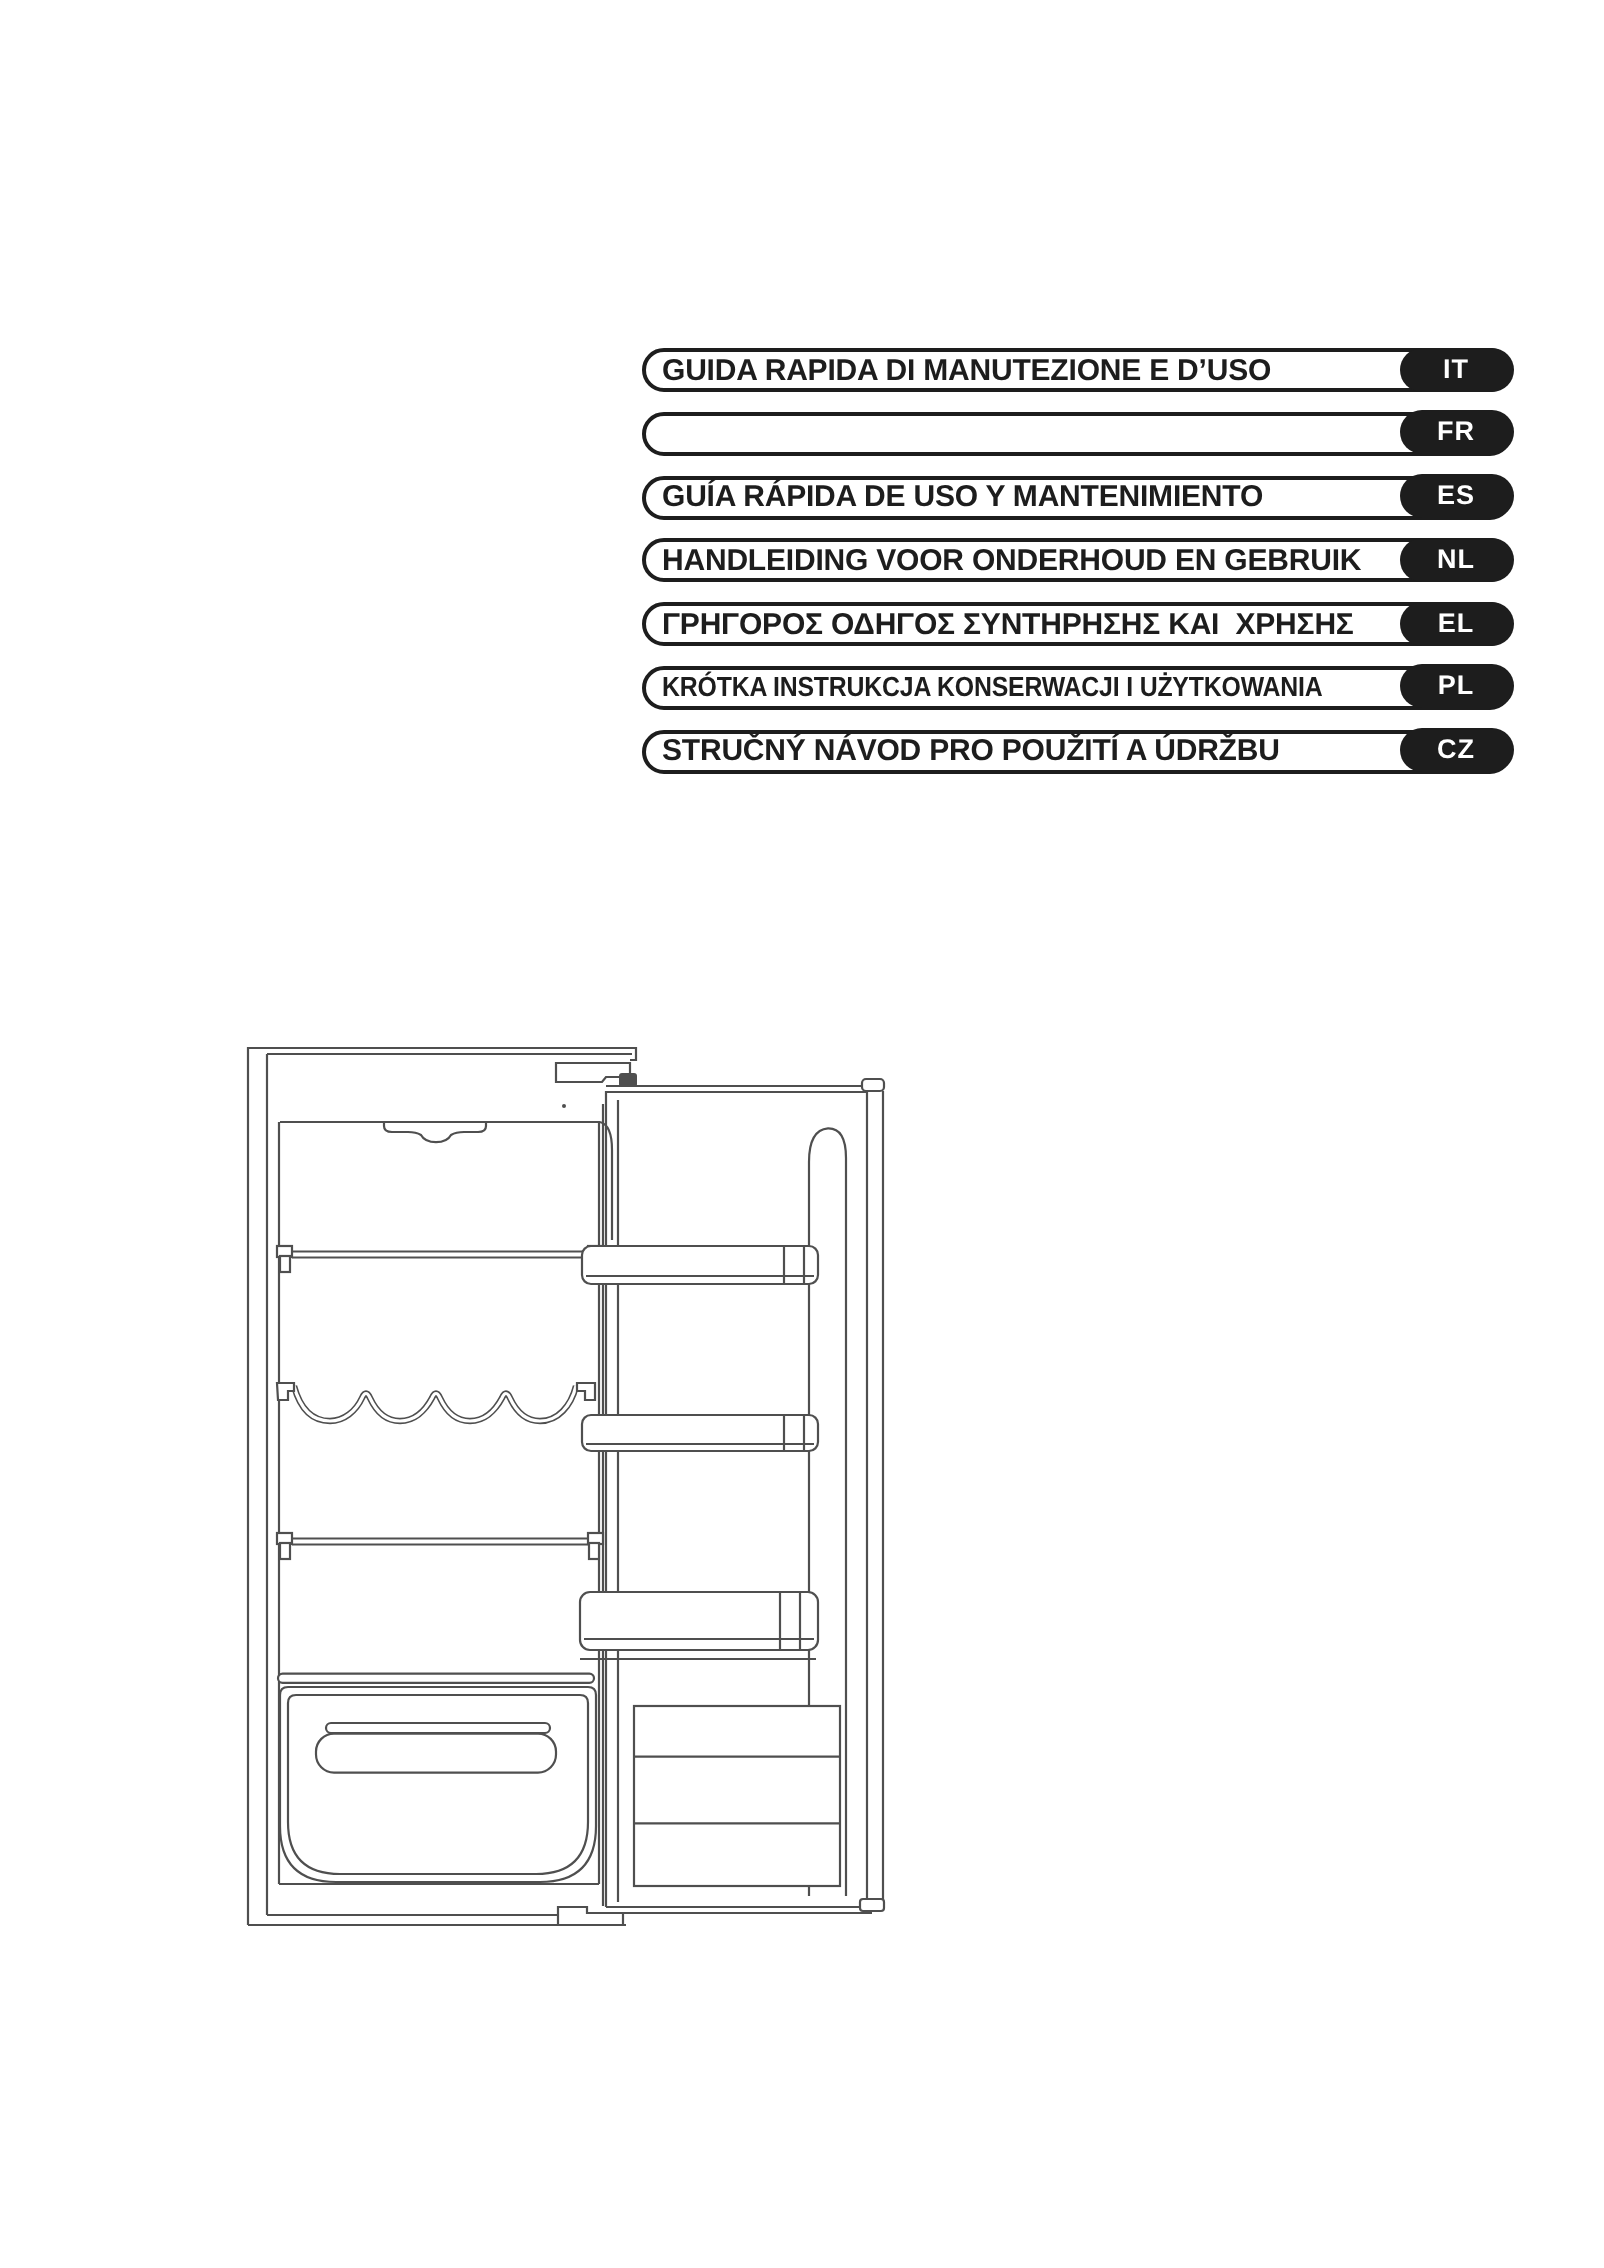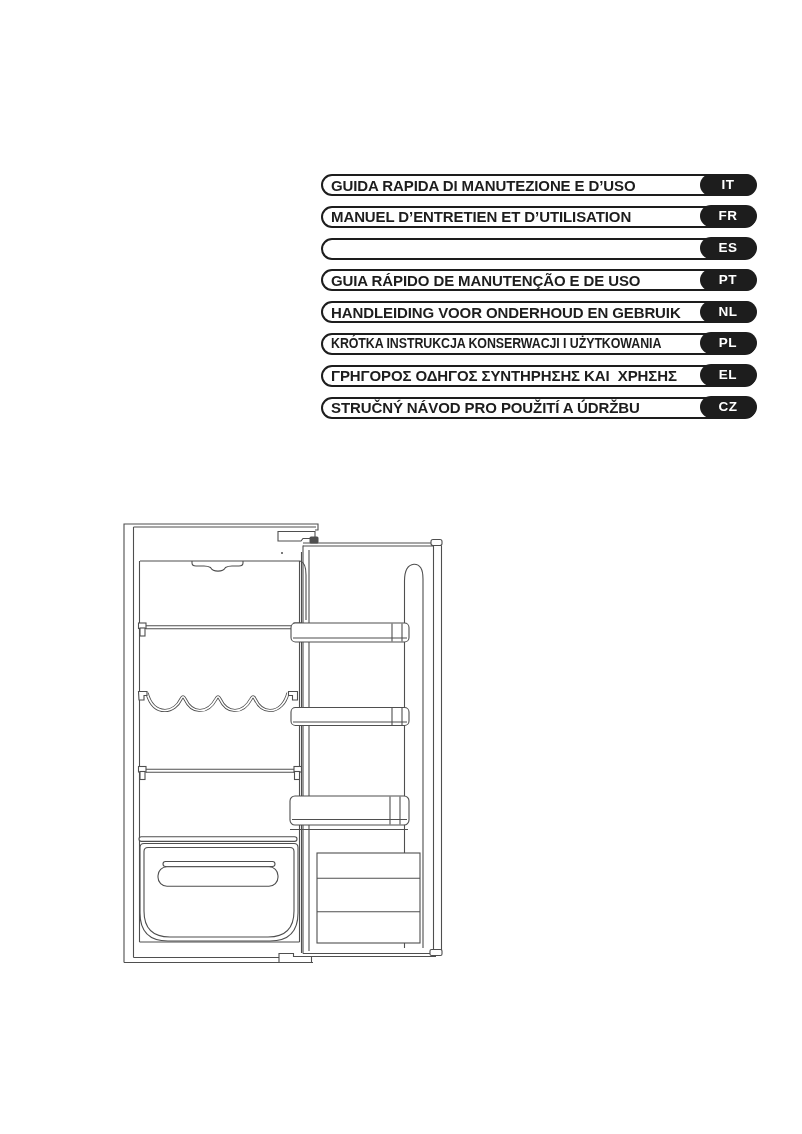--- a/index.html
+++ b/index.html
@@ -66,47 +66,43 @@
 
   <div class="lang-list">
 
     <div class="lang-row">
       <span class="lang-title">GUIDA RAPIDA DI MANUTEZIONE E D’USO</span>
       <span class="lang-tag">IT</span>
     </div>
 
 
     <div class="lang-row">
-      <span class="lang-title">MANUEL D’ENTRETIEN ET D’UTILISATION</span>
       <span class="lang-tag">FR</span>
     </div>
 
     <div class="lang-row">
+      <span class="lang-title">GUÍA RÁPIDA DE USO Y MANTENIMIENTO</span>
       <span class="lang-tag">ES</span>
     </div>
 
 
-    <div class="lang-row">
-      <span class="lang-title">GUIA RÁPIDO DE MANUTENÇÃO E DE USO</span>
-      <span class="lang-tag">PT</span>
-    </div>
 
     <div class="lang-row">
       <span class="lang-title">HANDLEIDING VOOR ONDERHOUD EN GEBRUIK</span>
       <span class="lang-tag">NL</span>
     </div>
 
     <div class="lang-row">
-      <span class="lang-title condensed">KRÓTKA INSTRUKCJA KONSERWACJI I UŻYTKOWANIA</span>
-      <span class="lang-tag">PL</span>
+      <span class="lang-title">ΓΡΗΓΟΡΟΣ ΟΔΗΓΟΣ ΣΥΝΤΗΡΗΣΗΣ ΚΑΙ  ΧΡΗΣΗΣ</span>
+      <span class="lang-tag">EL</span>
     </div>
 
     <div class="lang-row">
-      <span class="lang-title">ΓΡΗΓΟΡΟΣ ΟΔΗΓΟΣ ΣΥΝΤΗΡΗΣΗΣ ΚΑΙ  ΧΡΗΣΗΣ</span>
-      <span class="lang-tag">EL</span>
+      <span class="lang-title condensed">KRÓTKA INSTRUKCJA KONSERWACJI I UŻYTKOWANIA</span>
+      <span class="lang-tag">PL</span>
     </div>
 
     <div class="lang-row">
       <span class="lang-title">STRUČNÝ NÁVOD PRO POUŽITÍ A ÚDRŽBU</span>
       <span class="lang-tag">CZ</span>
     </div>
 
   </div>
 
   <svg class="fridge-figure" viewBox="116 514 344 456" xmlns="http://www.w3.org/2000/svg" fill="none" stroke="#4f4f4f" stroke-width="1.1">

